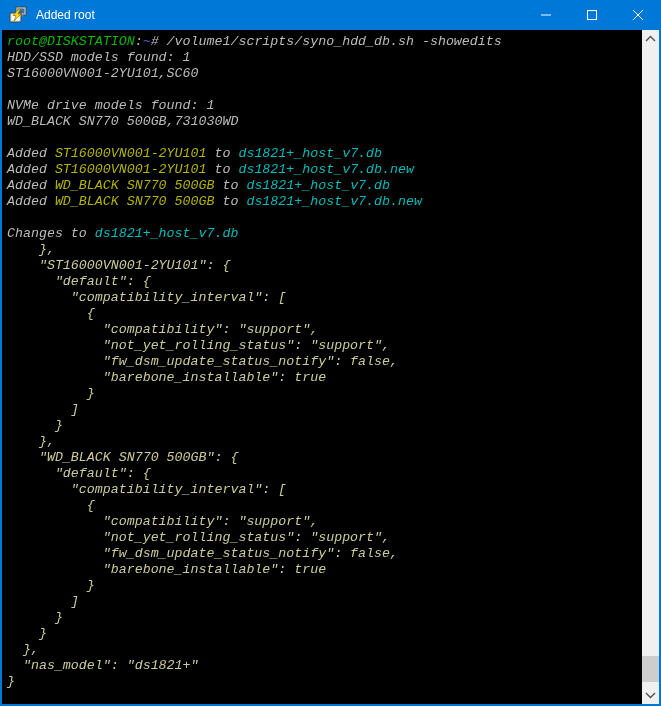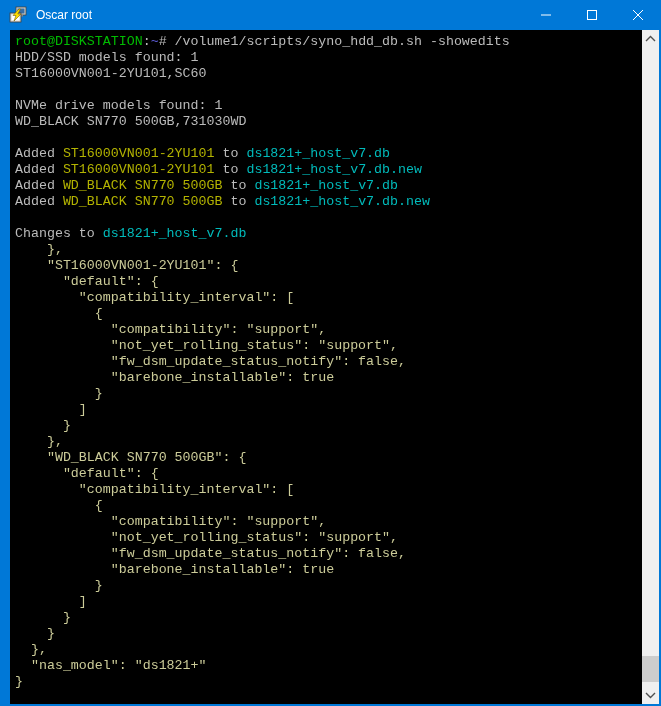--- a/index.html
+++ b/index.html
@@ -3,21 +3,21 @@
 <meta charset="utf-8">
 <style>
   html,body{margin:0;padding:0;}
   body{width:661px;height:706px;overflow:hidden;font-family:"Liberation Sans",sans-serif;}
   .window{width:661px;height:706px;display:flex;flex-direction:column;background:#0078d7;box-sizing:border-box;}
   .titlebar{height:30px;flex:0 0 30px;display:flex;align-items:center;background:#0078d7;color:#fff;user-select:none;}
   .app-icon{width:18px;height:18px;margin-left:9px;display:flex;align-items:center;justify-content:center;}
   .title{margin-left:9px;font-size:12px;color:#ffffff;white-space:nowrap;}
   .controls{margin-left:auto;display:flex;height:30px;}
   .ctrl{width:46px;height:30px;display:flex;align-items:center;justify-content:center;cursor:default;}
-  .main{flex:1;display:flex;min-height:0;padding:0 2px 2px 10px;background:#0078d7;}
+  .main{flex:1;display:flex;min-height:0;padding:0 2px 2px 2px;background:#0078d7;font-style:italic;}
   .terminal{flex:1;background:#000;overflow:hidden;padding:4px 0 0 5px;
             font-family:"Liberation Mono","DejaVu Sans Mono",monospace;
             font-size:13.3px;line-height:16px;white-space:pre;cursor:text;}
   .term-line{height:16px;}
   .scrollbar{flex:0 0 17px;width:17px;background:#f0f0f0;display:flex;flex-direction:column;}
   .sb-btn{height:17px;flex:0 0 17px;display:flex;align-items:center;justify-content:center;}
   .sb-track{flex:1;position:relative;}
   .sb-thumb{position:absolute;left:0;right:0;bottom:5px;height:26px;background:#cdcdcd;}
 </style>
 </head>
@@ -29,21 +29,21 @@
     <span class="app-icon">
       <svg width="18" height="18" viewBox="0 0 18 18">
         <rect x="7" y="1" width="10" height="8" fill="#d4d0c8" stroke="#404040" stroke-width="0.8"></rect>
         <rect x="8.5" y="2.5" width="7" height="5" fill="#3a6ea5"></rect>
         <rect x="10" y="9" width="4" height="1.6" fill="#808080"></rect>
         <rect x="1" y="7" width="11" height="9" fill="#d4d0c8" stroke="#404040" stroke-width="0.8"></rect>
         <rect x="2.5" y="8.5" width="8" height="6" fill="#ffffff"></rect>
         <polygon points="10,3 4,9.5 7,9.5 5,15 12,8 8.8,8 11.5,3" fill="#ffe000" stroke="#7a6000" stroke-width="0.6"></polygon>
       </svg>
     </span>
-    <span class="title">Oscar root</span>
+    <span class="title">Added root</span>
     <div class="controls">
       <div class="ctrl">
         <svg width="10" height="10" viewBox="0 0 10 10">
             <line x1="0" y1="5" x2="10" y2="5" stroke="#ffffff" stroke-width="1"></line>
           </svg>
       </div>
       <div class="ctrl">
         <svg width="10" height="10" viewBox="0 0 10 10">
             <rect x="0.5" y="0.5" width="9" height="9" fill="none" stroke="#ffffff" stroke-width="1"></rect>
           </svg>

